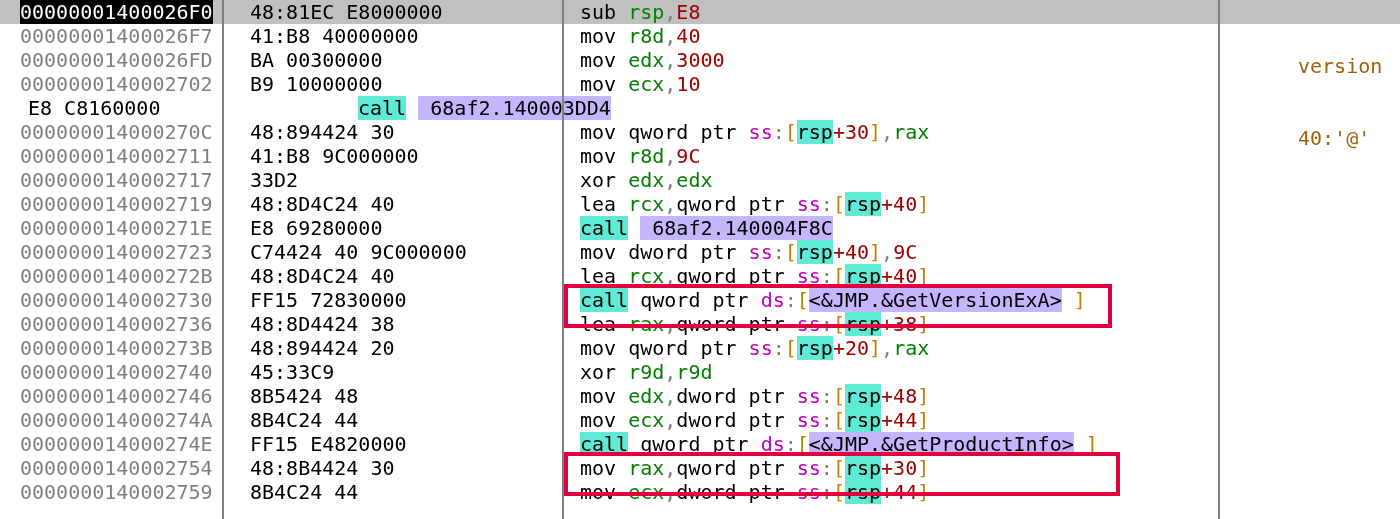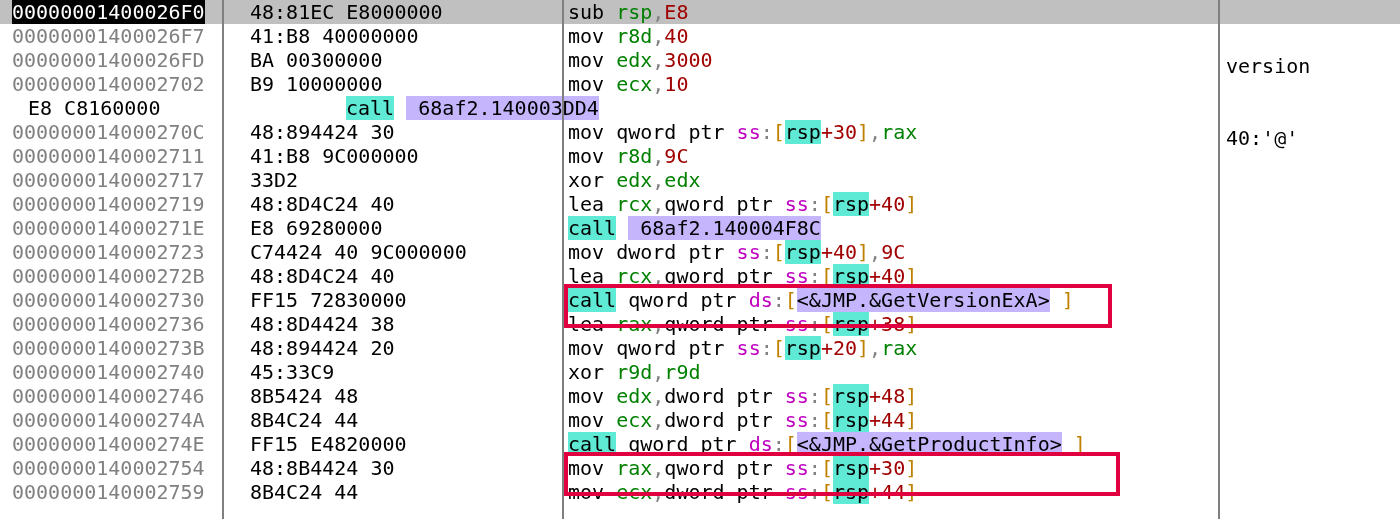--- a/index.html
+++ b/index.html
@@ -1,38 +1,38 @@
 <!DOCTYPE html>
 <html><head>
 <meta charset="utf-8">
 <style>
   html,body{margin:0;padding:0;background:#fff;font-family:"Lucida Console",Consolas,monospace;font-size:20px;line-height:24px;color:#808080}
   .viewport{position:relative;width:1400px;height:519px;overflow:hidden}
   .row{display:flex;white-space:pre;height:24px}
   .row.first{background:#c0c0c0}
-  .col-addr{width:222px;padding-left:12px;box-sizing:border-box;overflow:hidden}
+  .col-addr{width:222px;padding-left:20px;box-sizing:border-box;overflow:hidden}
   .col-bytes{width:340px;padding-left:28px;box-sizing:border-box;overflow:hidden}
-  .col-dis{flex:1;padding-left:6px;box-sizing:border-box;overflow:hidden}
+  .col-dis{flex:1;padding-left:18px;box-sizing:border-box;overflow:hidden}
   .sep{position:absolute;top:0;bottom:0;width:2px;background:#808080}
   .sep.s1{left:222px}
   .sep.s2{left:562px}
   .sep.s3{left:1218px}
   .addr{color:#808080}
   .addr-sel{background:#000;color:#fff}
   .bytes{color:#000}
   .mn{color:#000}
   .reg{color:#008000}
   .c{color:#808080}
   .imm{color:#a00000}
   .mem{color:#000}
   .seg{color:#c000c0}
   .brk{color:#c08000}
   .hlc{background:#5eead4;color:#000}
   .hly{background:#c4b5fd;color:#000}
-  .comment{position:absolute;left:1226px;top:6px;color:#000000;white-space:pre}
+  .comment{position:absolute;left:1298px;top:6px;color:#a16207;white-space:pre}
   .redbox{position:absolute;border:4px solid #e00040;pointer-events:none}
 </style>
 </head>
 <body>
 <div class="viewport">
 
 <div id="rows">
       <div class="row first"><div class="col-addr"><span class="addr-sel">00000001400026F0</span></div><div class="col-bytes"><span class="bytes">48:81EC E8000000</span></div><div class="col-dis"><span class="mn">sub </span><span class="reg">rsp</span><span class="c">,</span><span class="imm">E8</span></div></div>
       <div class="row"><div class="col-addr"><span class="addr">00000001400026F7</span></div><div class="col-bytes"><span class="bytes">41:B8 40000000</span></div><div class="col-dis"><span class="mn">mov </span><span class="reg">r8d</span><span class="c">,</span><span class="imm">40</span></div></div>
       <div class="row"><div class="col-addr"><span class="addr">00000001400026FD</span></div><div class="col-bytes"><span class="bytes">BA 00300000</span></div><div class="col-dis"><span class="mn">mov </span><span class="reg">edx</span><span class="c">,</span><span class="imm">3000</span></div></div>

